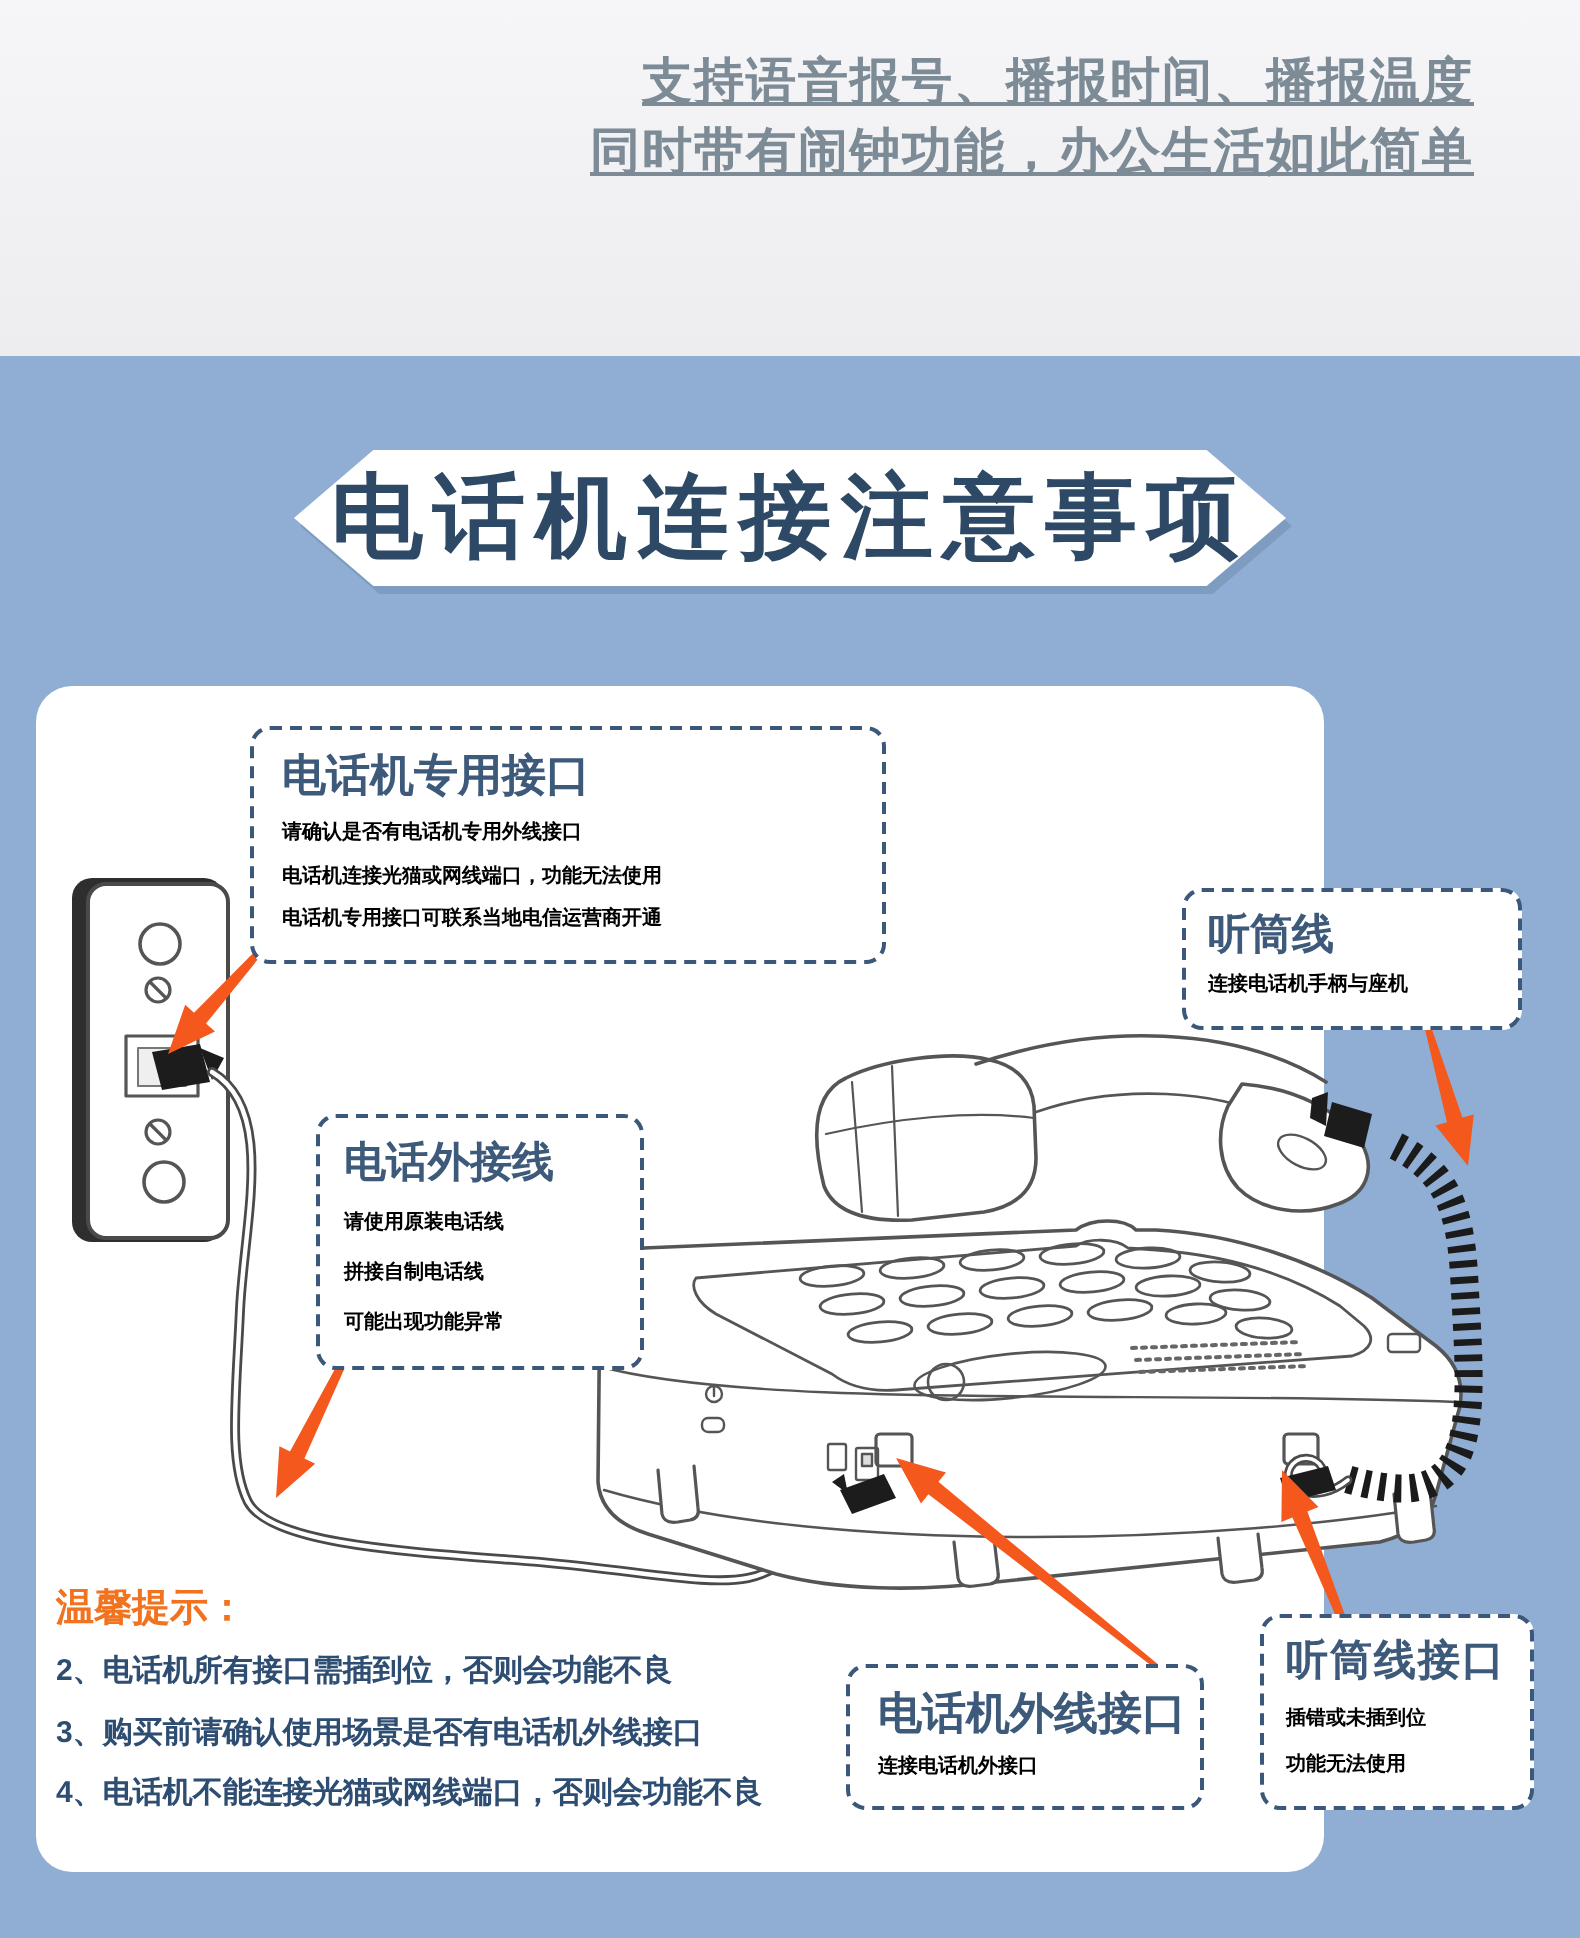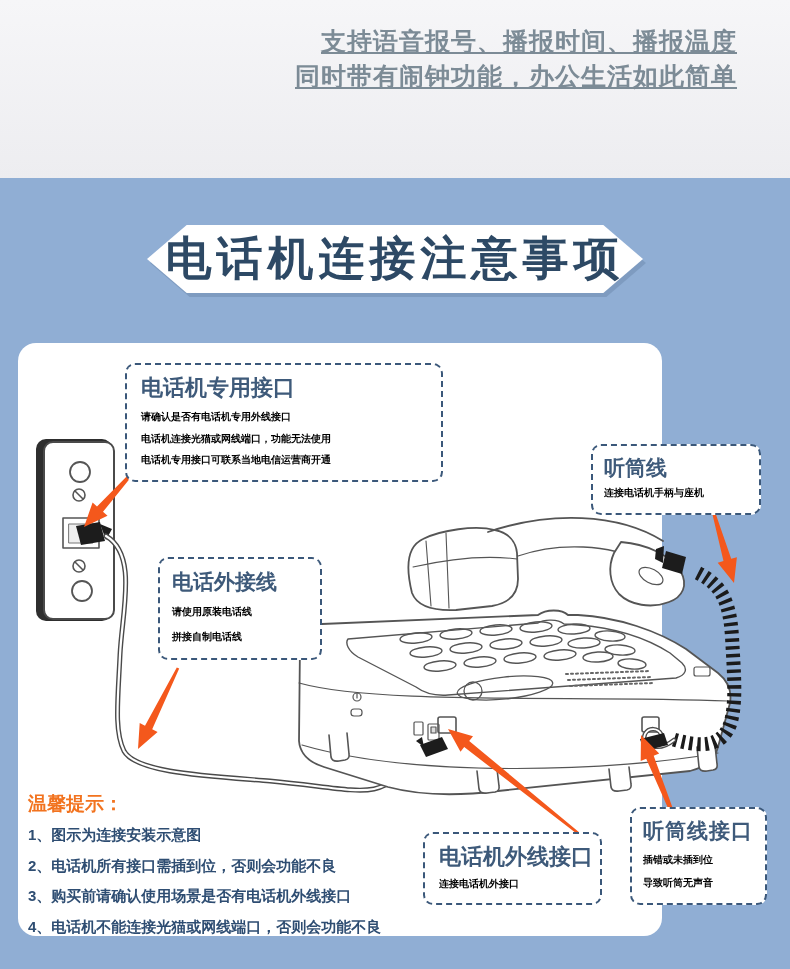--- a/index.html
+++ b/index.html
@@ -198,40 +198,40 @@
       <div class="t">电话机专用接口</div>
       <div class="l">请确认是否有电话机专用外线接口</div>
       <div class="l">电话机连接光猫或网线端口，功能无法使用</div>
       <div class="l">电话机专用接口可联系当地电信运营商开通</div>
     </div>
 
     <div class="callout co-2">
       <div class="t">电话外接线</div>
       <div class="l">请使用原装电话线</div>
       <div class="l">拼接自制电话线</div>
+      <div class="l">可能出现功能异常</div>
     </div>
 
     <div class="callout co-3">
       <div class="t">听筒线</div>
       <div class="l">连接电话机手柄与座机</div>
     </div>
 
     <div class="callout co-4">
       <div class="t">电话机外线接口</div>
       <div class="l">连接电话机外接口</div>
     </div>
 
     <div class="callout co-5">
       <div class="t">听筒线接口</div>
       <div class="l">插错或未插到位</div>
-      <div class="l">导致听筒无声音</div>
+      <div class="l">功能无法使用</div>
     </div>
 
     <div class="tips">
       <div class="tt">温馨提示：</div>
-      <div class="ti">1、图示为连接安装示意图</div>
       <div class="ti">2、电话机所有接口需插到位，否则会功能不良</div>
       <div class="ti">3、购买前请确认使用场景是否有电话机外线接口</div>
       <div class="ti">4、电话机不能连接光猫或网线端口，否则会功能不良</div>
     </div>
 
   </div>
 </div>
 
 </body></html>

